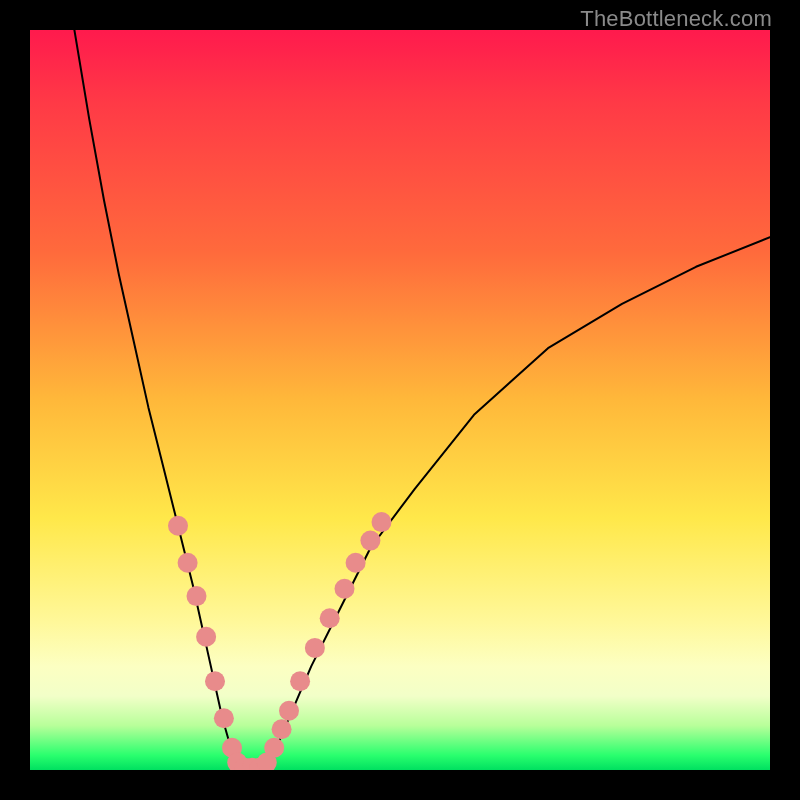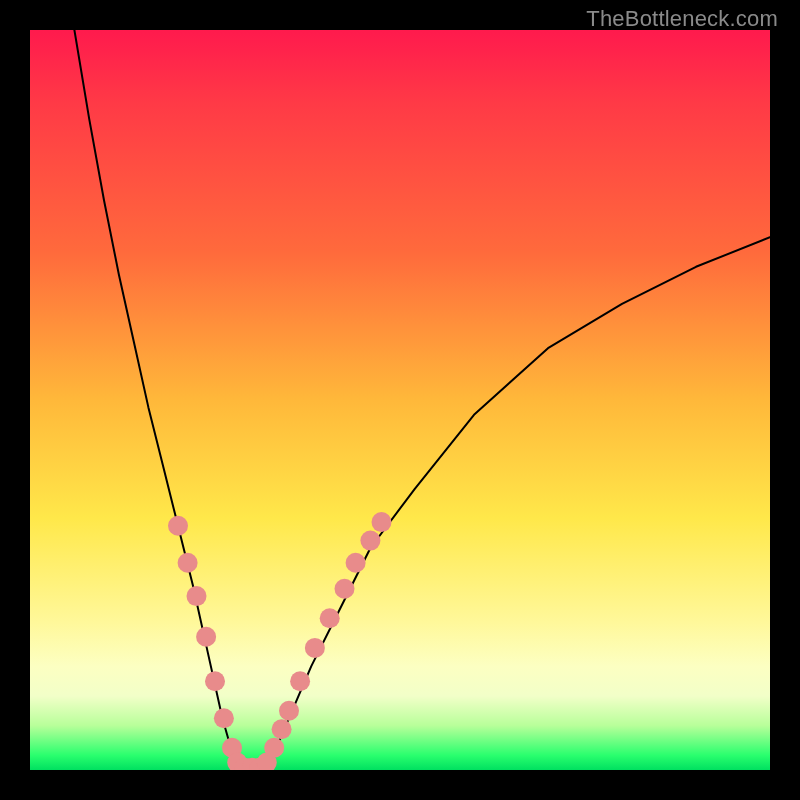--- a/index.html
+++ b/index.html
@@ -35,21 +35,21 @@
       #fcffc2 86%,
       #f2ffc8 90%,
       #b8ff9a 94%,
       #2aff6e 98%,
       #00e060 100%
     );
   }
   .watermark {
     position: absolute;
     top: 6px;
-    right: 22px;
+    right: 28px;
     color: #8a8a8a;
     font-size: 22px;
     letter-spacing: 0.2px;
     user-select: none;
   }
   svg.curves {
     position: absolute;
     left: 0;
     top: 0;
   }

